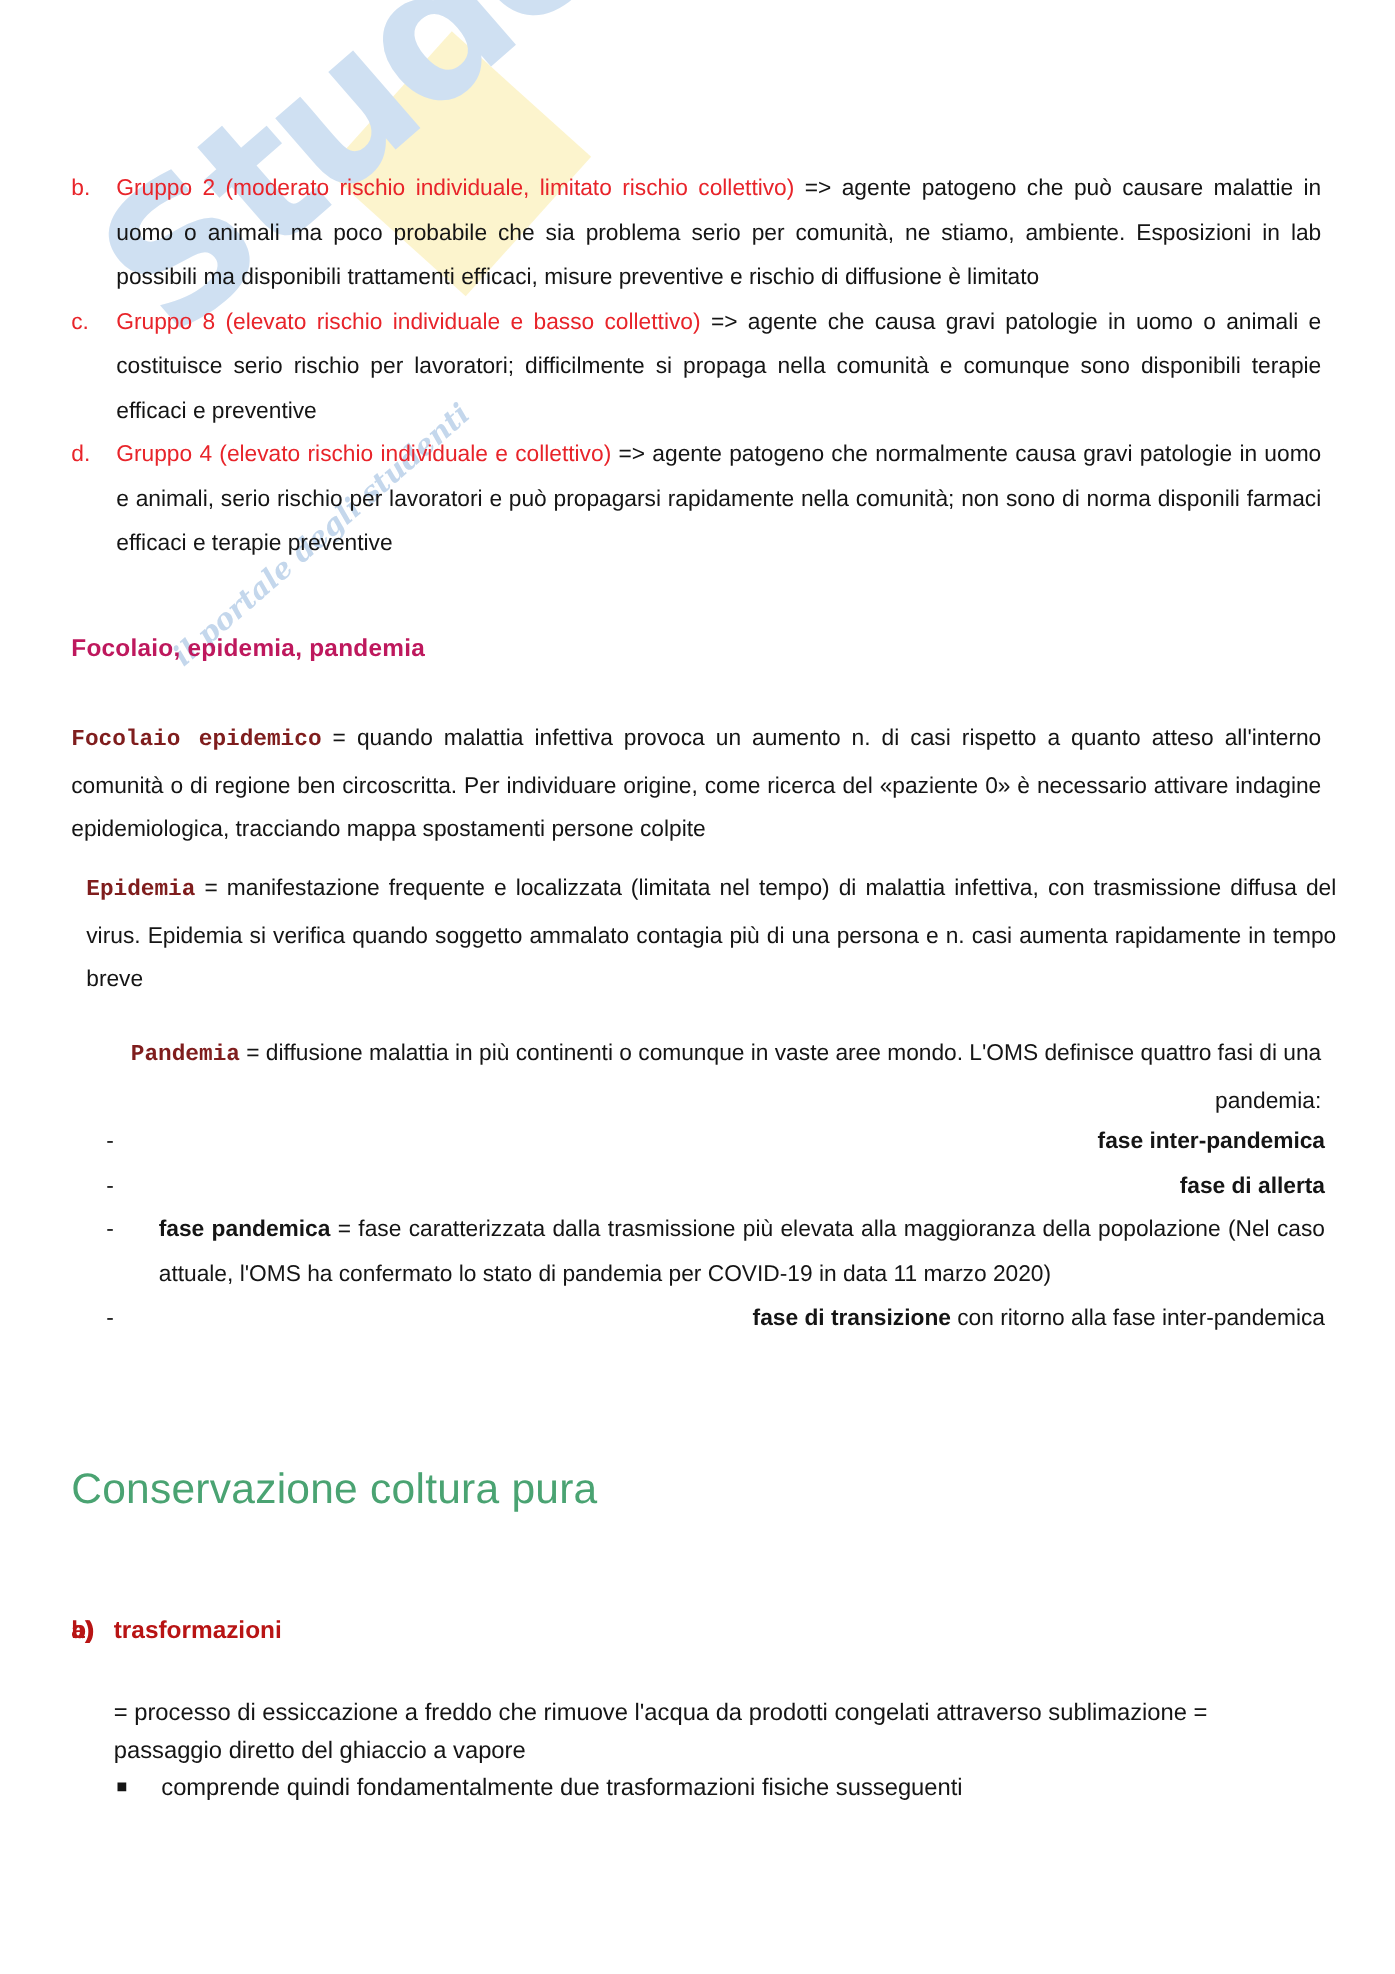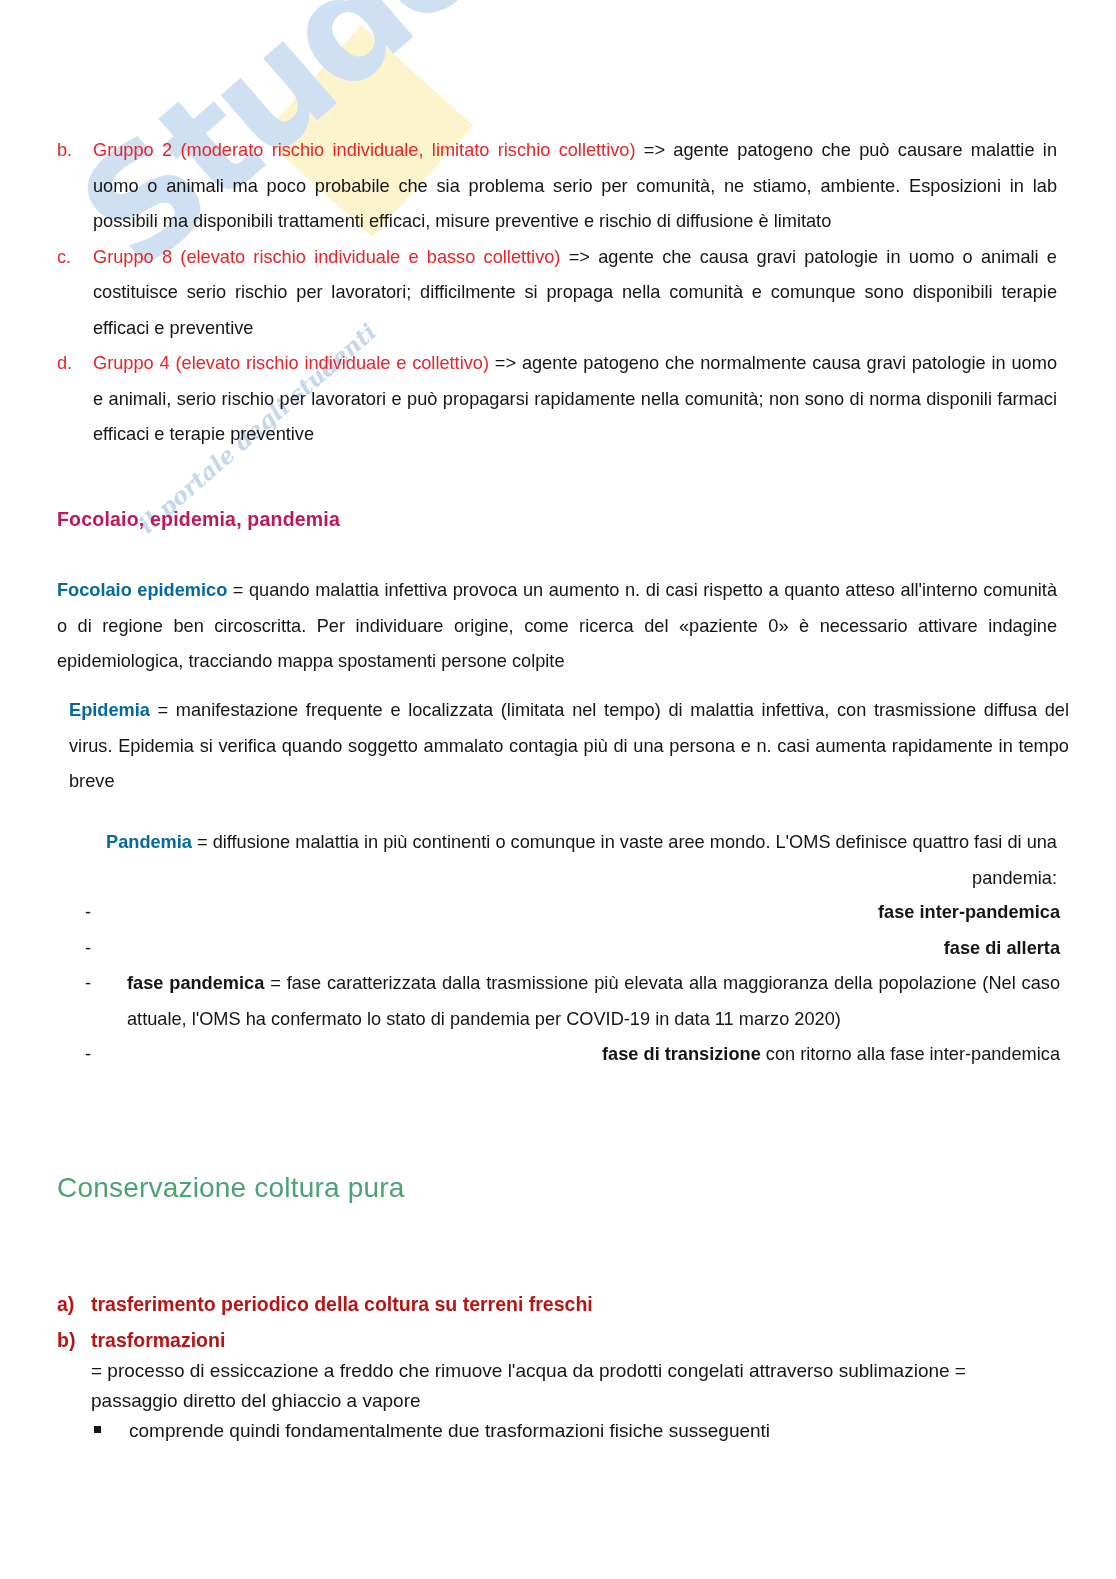--- a/index.html
+++ b/index.html
@@ -132,29 +132,30 @@
     top: 508px;
     font-size: 19.5px;
     font-weight: bold;
     color: #be185d;
     letter-spacing: .2px;
   }
   .h-green {
     position: absolute;
     left: 57px;
     top: 1172px;
-    font-size: 28px;
+    font-size: 34px;
     font-weight: normal;
     color: #4aa372;
     letter-spacing: .2px;
   }
 
   .lbl-green {
-    color: #0369a1;
-    font-weight: bold;
+    color: #7f1d1d;
+    font-weight: bold;
+    font-family: Liberation Mono, monospace;
   }
 
   
   .dash-list {
     position: absolute;
     left: 85px;
     top: 895px;
     width: 975px;
   }
   .dash-item {
@@ -296,21 +297,20 @@
         <span class="b">fase di transizione</span><span> con ritorno alla fase inter-pandemica</span>
       </div>
 
     </div>
 
     <div class="h-green">Conservazione coltura pura</div>
 
     <div class="cons-list">
       <div class="cons-item">
         <span class="cons-marker">a)</span>
-        <span>trasferimento periodico della coltura su terreni freschi</span>
       </div>
       <div class="cons-item">
         <span class="cons-marker">b)</span>
         <span>trasformazioni</span>
       </div>
     </div>
 
     <div class="cons-body">= processo di essiccazione a freddo che rimuove l'acqua da prodotti congelati attraverso sublimazione = passaggio diretto del ghiaccio a vapore</div>
 
     <div class="sq-list">

